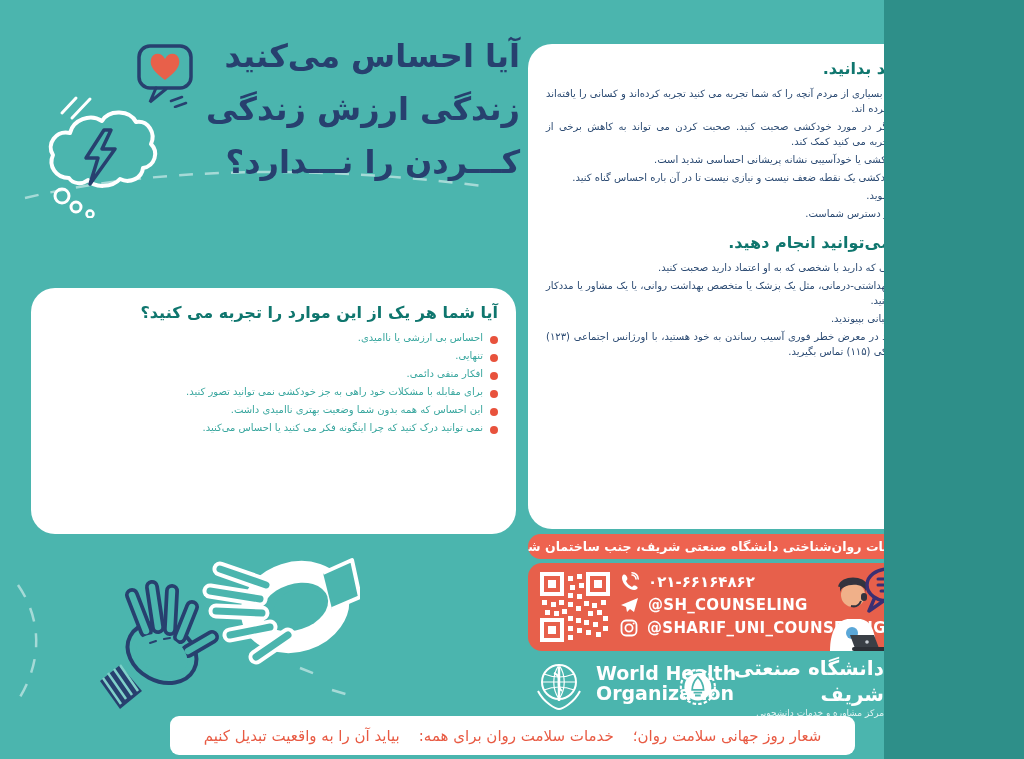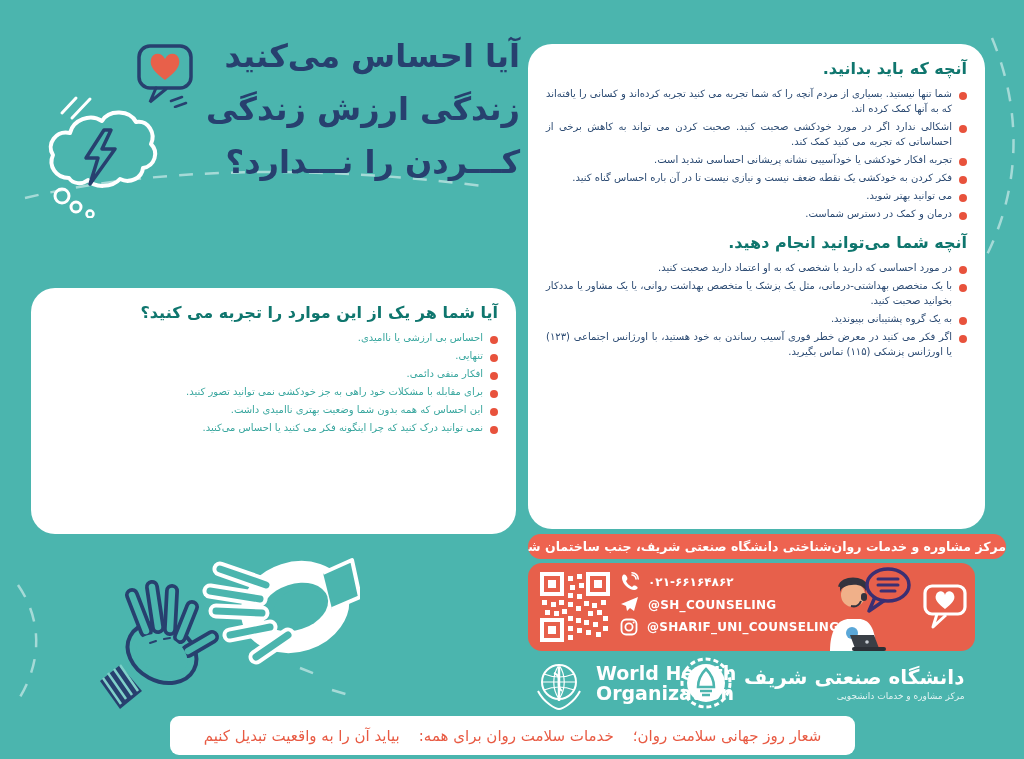--- a/index.html
+++ b/index.html
@@ -1,17 +1,17 @@
 <!DOCTYPE html>
 <html lang="fa"><head>
 <meta charset="utf-8">
 <style>
   html,body{margin:0;padding:0;background:#2e8f89;}
   .canvas{
-    position:relative;width:1024px;height:759px;overflow:hidden;
+    position:relative;width:884px;height:759px;overflow:hidden;
     background:#4bb5ae;font-family:"DejaVu Sans",sans-serif;direction:rtl;
   }
   .abs{position:absolute;}
   svg{display:block;}
 
   
   .title{
     left:150px;top:30px;width:370px;text-align:right;
     color:#27406f;font-weight:bold;font-size:32px;line-height:53px;
   }
@@ -48,21 +48,21 @@
   }
 
   
   .contact{
     left:528px;top:563px;width:447px;height:88px;border-radius:14px;
     background:#e7604b;
   }
   .qr{position:absolute;left:12px;top:9px;}
   .crows{position:absolute;left:92px;top:9px;display:flex;flex-direction:column;gap:5px;}
   .crow{display:flex;align-items:center;gap:9px;direction:ltr;}
-  .crow .h{color:#fff;font-weight:bold;font-size:12px;letter-spacing:.3px;white-space:nowrap;}
+  .crow .h{color:#fff;font-weight:bold;font-size:15px;letter-spacing:.3px;white-space:nowrap;}
   .person{position:absolute;left:288px;bottom:0;}
   .bubble-typing{position:absolute;left:333px;top:2px;}
   .bubble-heart{position:absolute;left:394px;top:20px;}
 
   
   .logo-group{display:flex;align-items:center;gap:10px;direction:ltr;}
   .who{left:532px;top:657px;}
   .who .txt{color:#fff;font-weight:bold;font-size:19px;line-height:1.05;text-align:left;}
   .sharif{left:678px;top:655px;}
   .sharif .txt{direction:rtl;text-align:right;}

